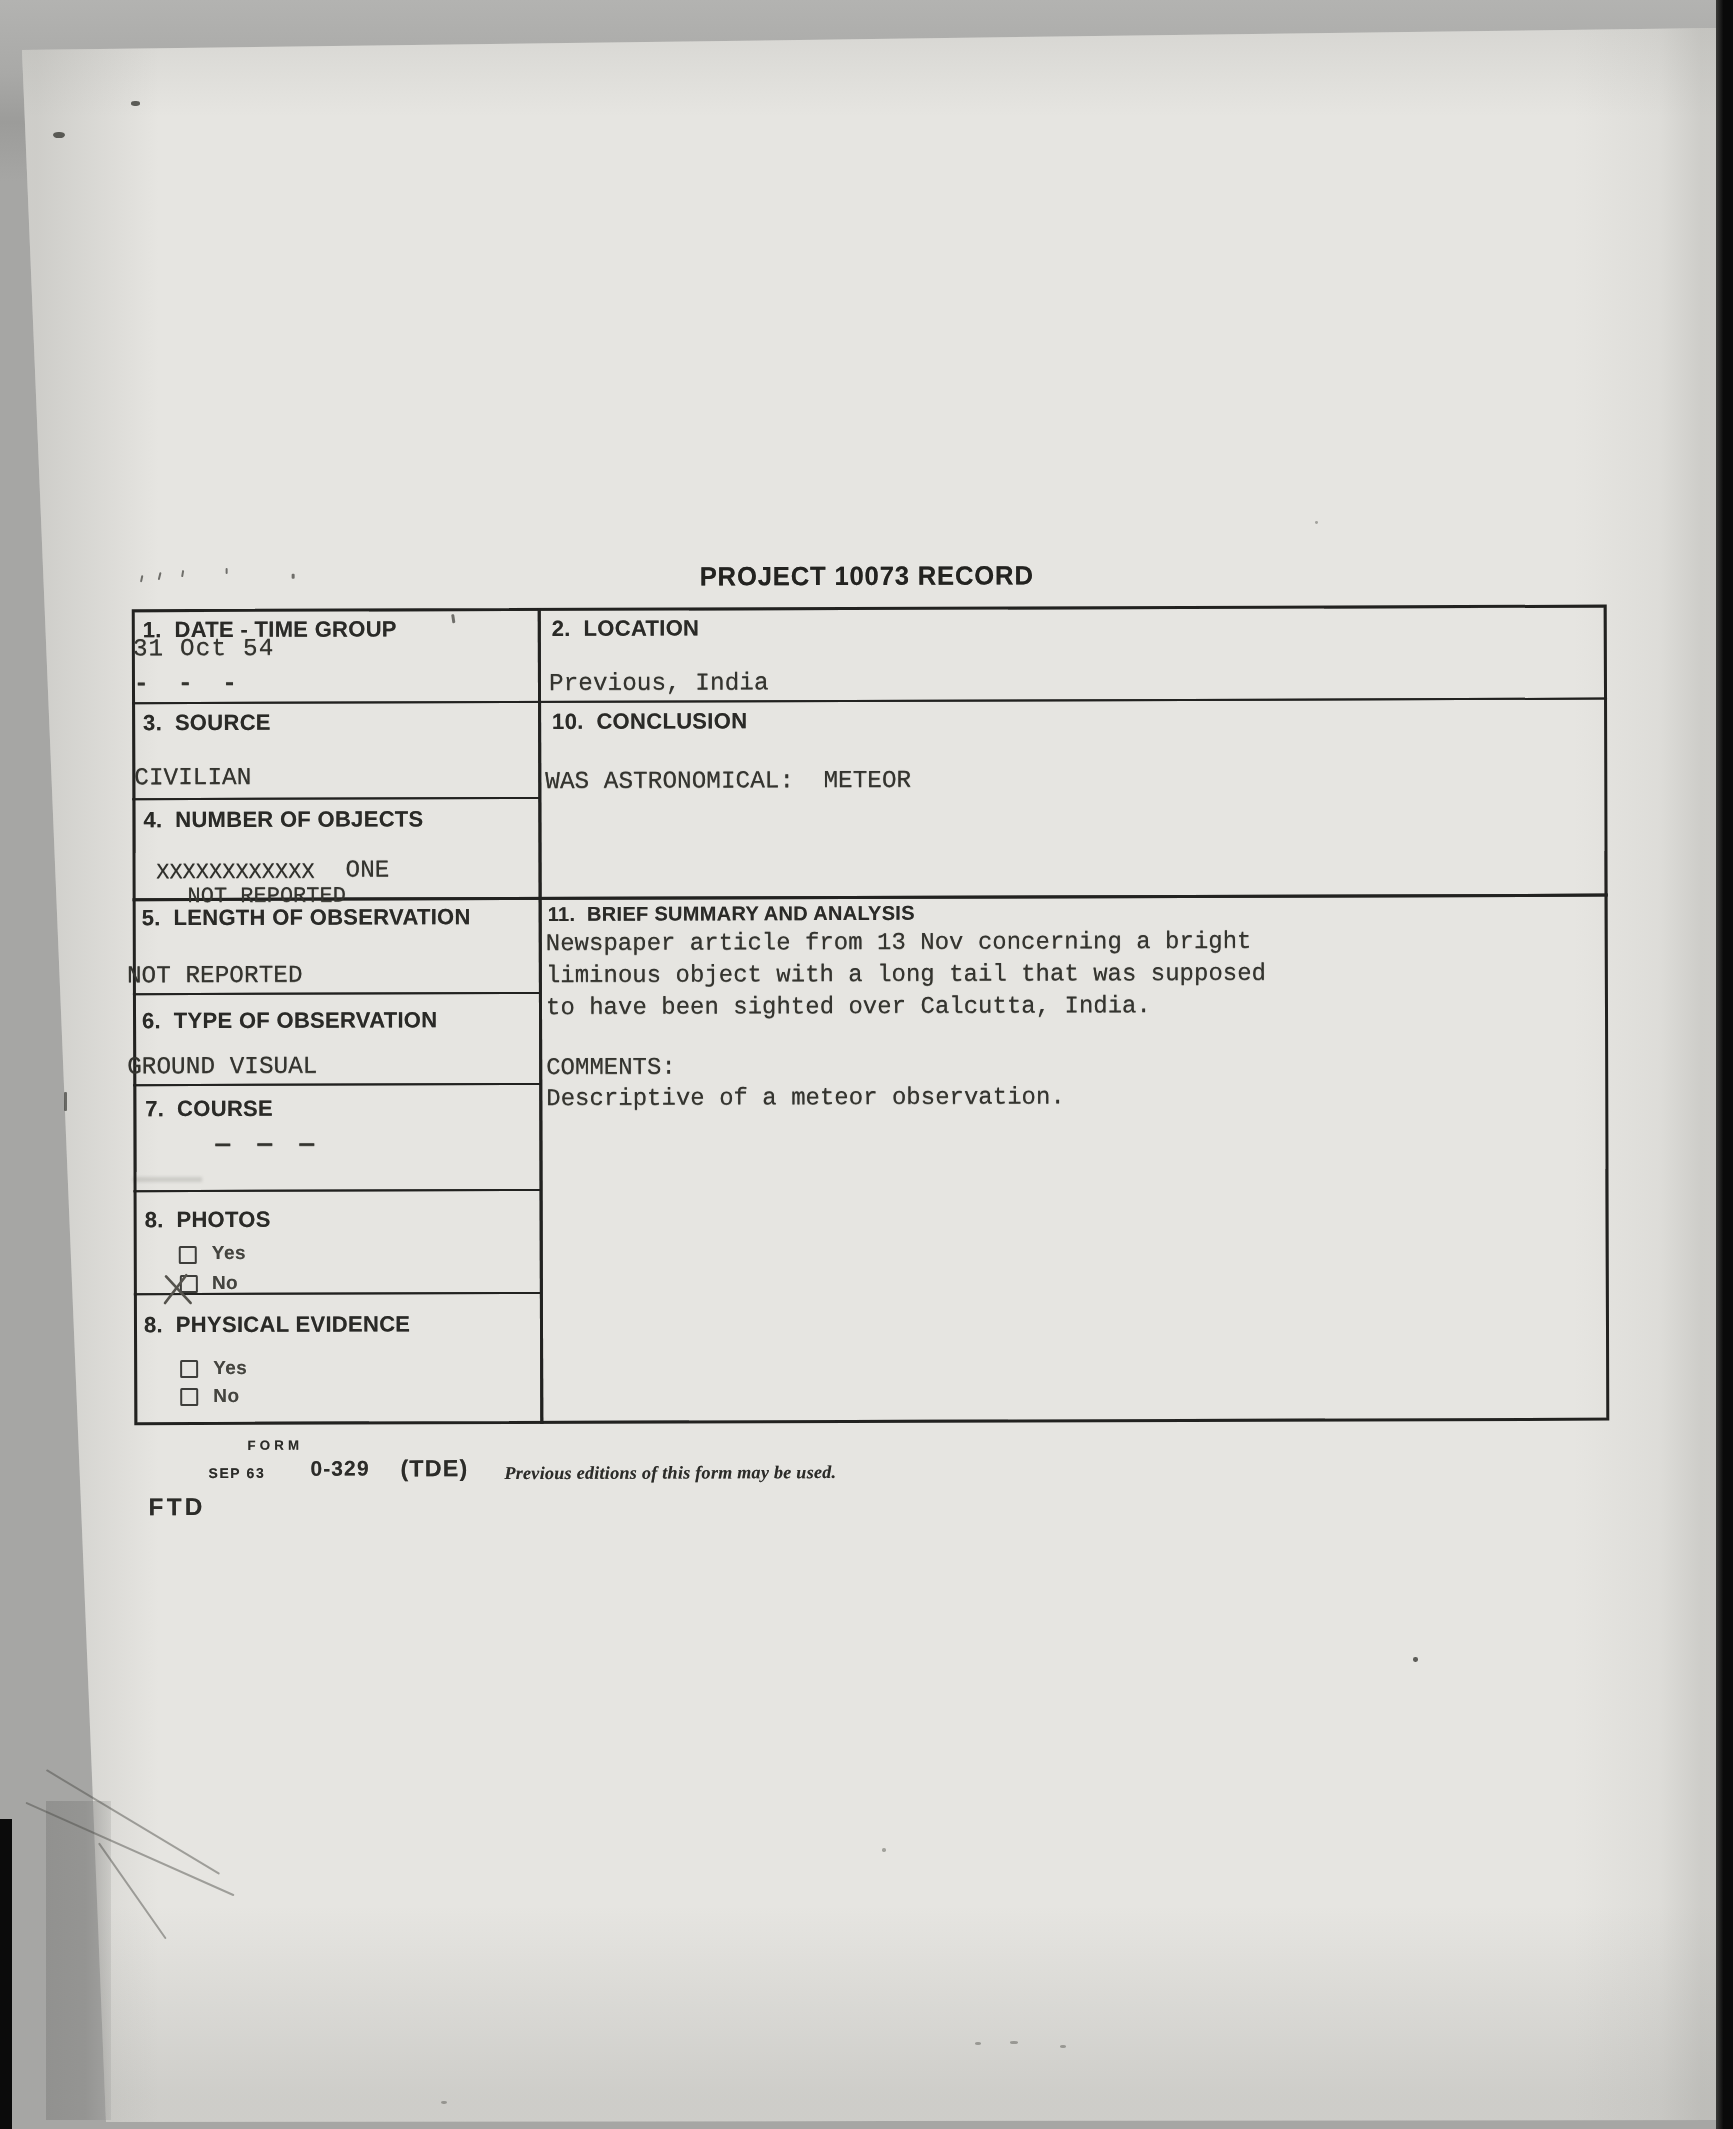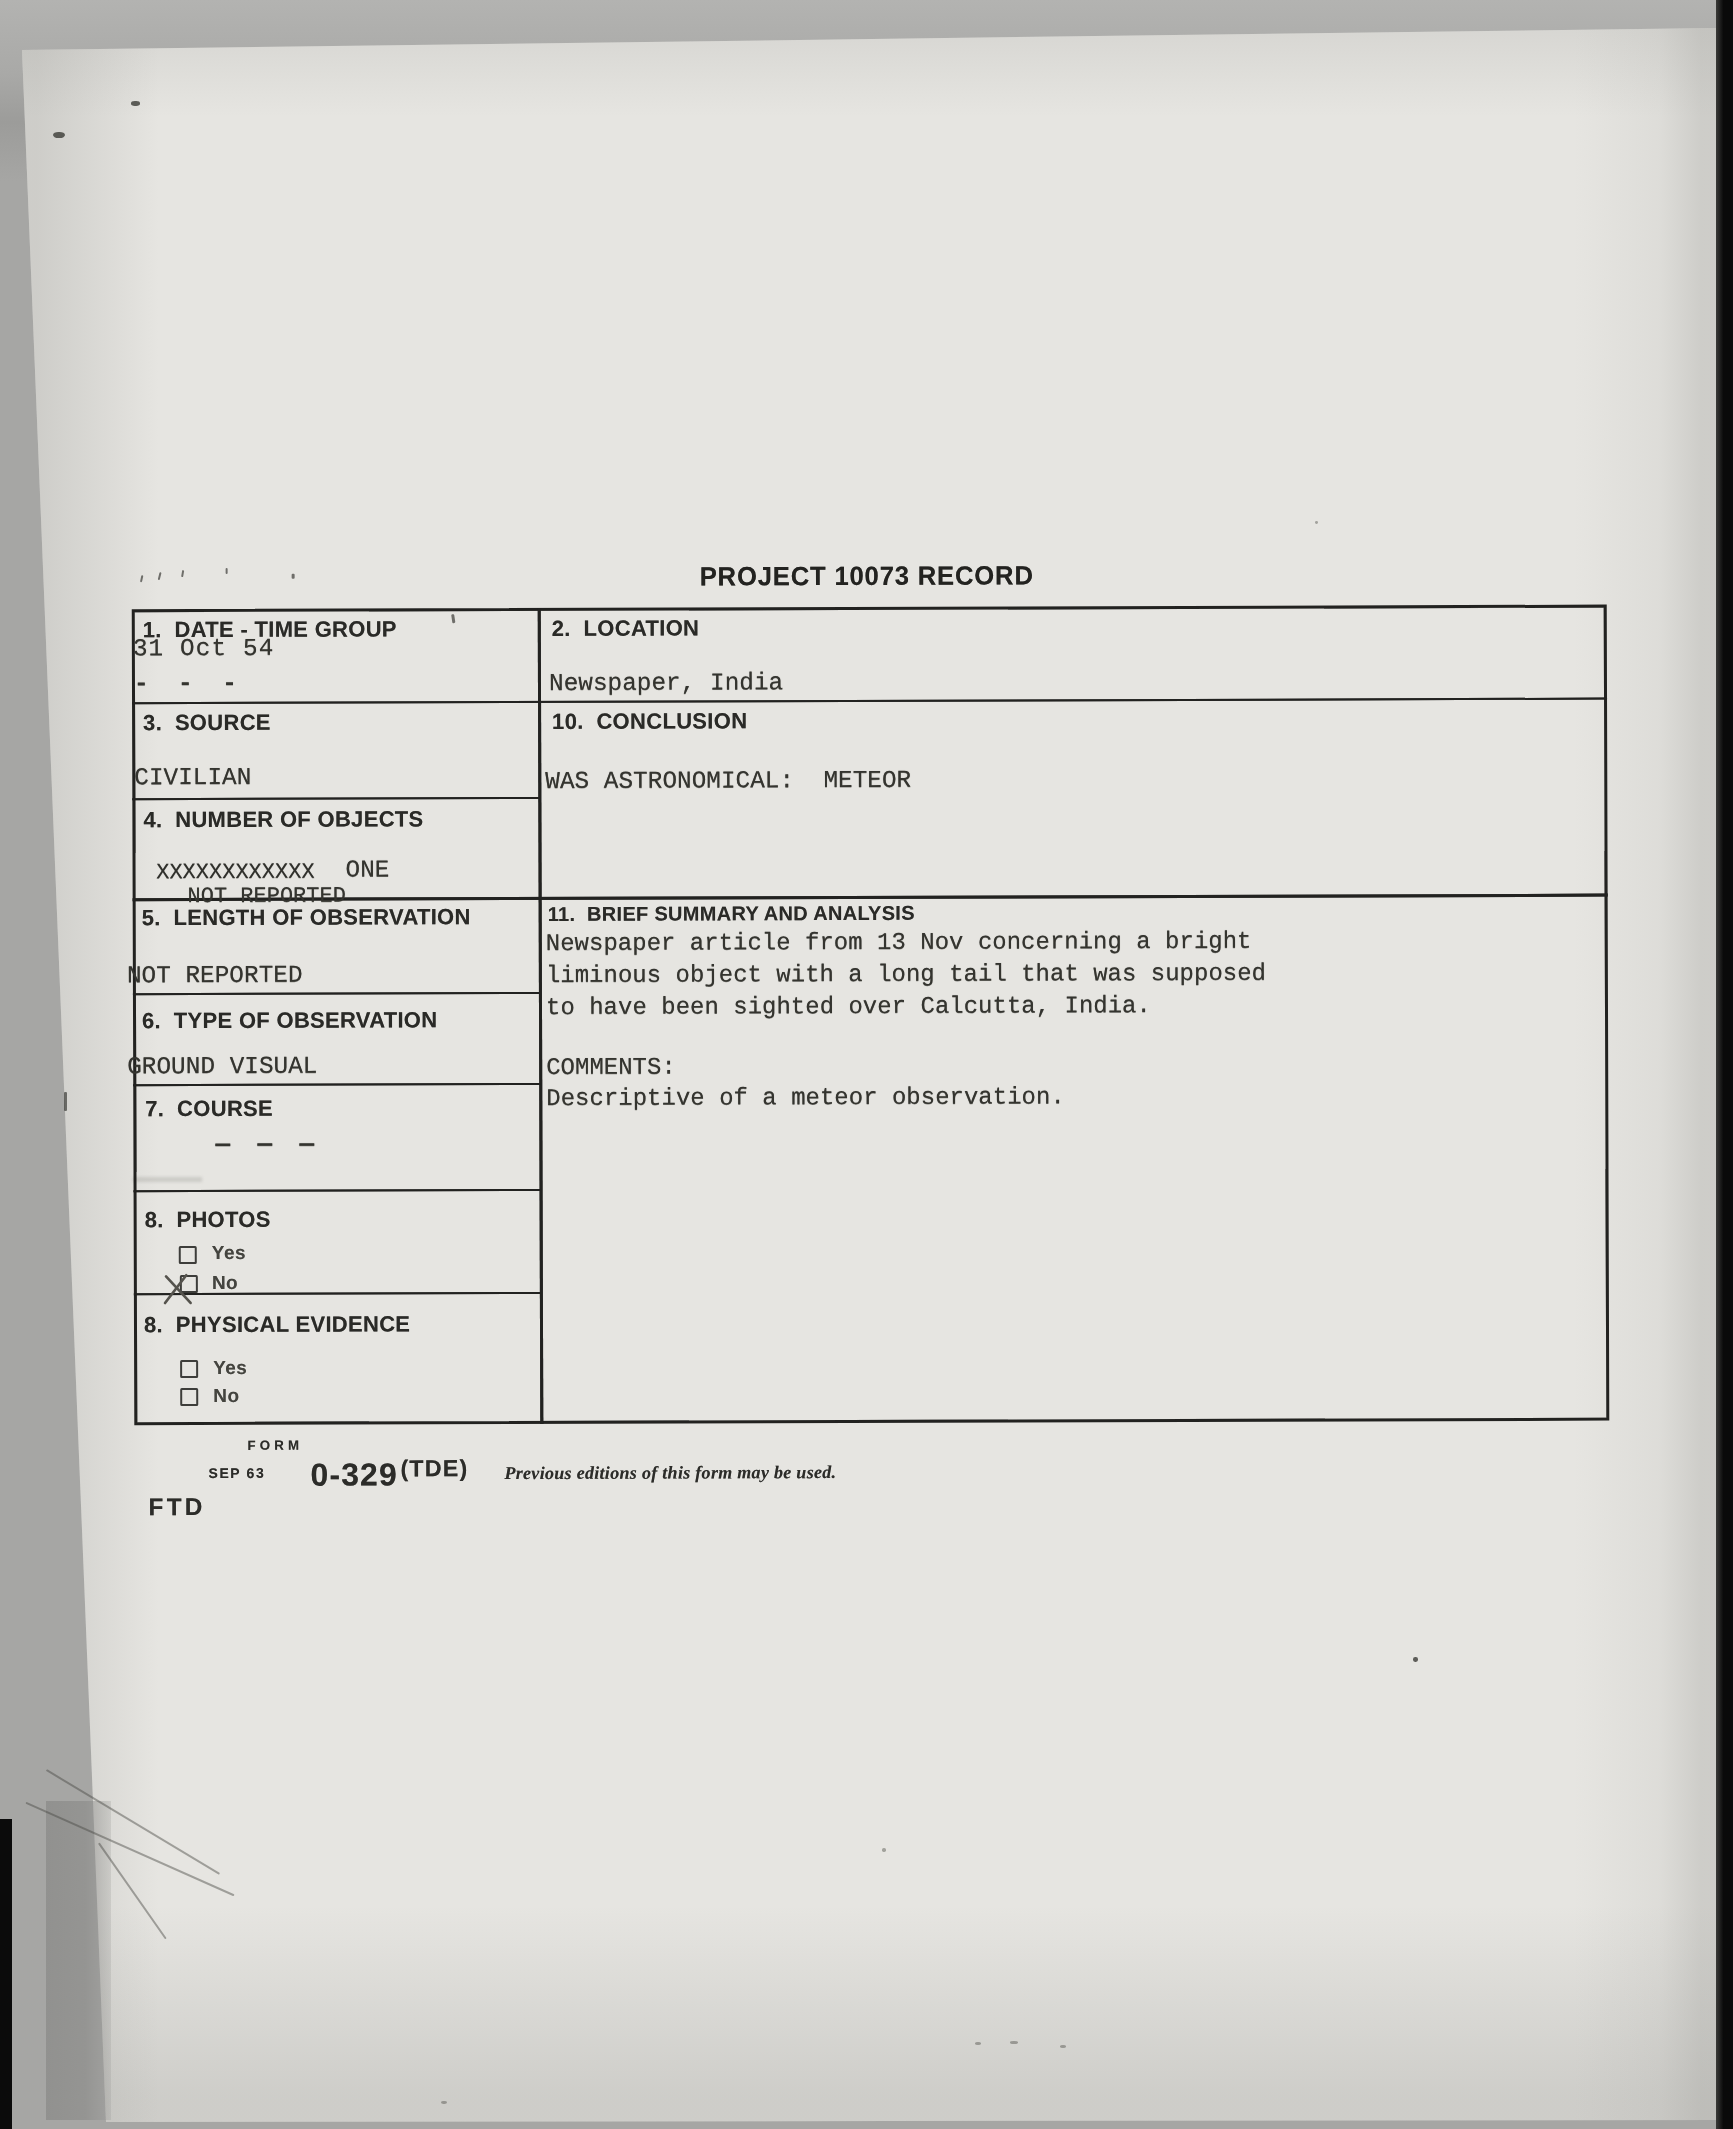--- a/index.html
+++ b/index.html
@@ -49,21 +49,21 @@
 
   .cbx{position:absolute;width:14px;height:14px;border:2.1px solid #3d3d3a;border-radius:1.6px;box-sizing:content-box;}
   .cbl{position:absolute;font-weight:700;font-size:19px;color:#44443f;letter-spacing:0.5px;text-shadow:0 0 0.5px rgba(60,60,56,.4);}
   .xmark{position:absolute;overflow:visible;}
   .xmark line{stroke:#55534d;stroke-width:5;stroke-linecap:round;}
 
   .foot{position:absolute;color:#2c2c29;text-shadow:0 0 0.5px rgba(44,44,41,.5);}
   .f-form{font-weight:700;font-size:13.3px;letter-spacing:4.2px;margin-left:14px;}
   .f-ftd{font-weight:700;font-size:24.4px;letter-spacing:3.2px;}
   .f-sep{font-weight:700;font-size:14px;letter-spacing:1.6px;}
-  .f-num{font-weight:700;font-size:32px;letter-spacing:1.1px;}
+  .f-num{font-weight:700;font-size:21px;letter-spacing:1.1px;}
   .f-tde{font-weight:700;font-size:23.4px;letter-spacing:1.1px;}
   .f-note{font-family:"Liberation Serif",serif;font-weight:700;font-size:18px;letter-spacing:0.3px;font-style:italic;}
 
   .tick{position:absolute;background:rgba(60,60,55,.7);border-radius:1.1px;}
 </style>
 </head>
 <body>
 
 <div class="bed"></div>
 <div class="paper"></div>
@@ -110,21 +110,21 @@
   <div class="ln" style="left:133px;top:1188px;width:407px;height:2.1px;"></div>
   <div class="ln" style="left:133px;top:1291px;width:407px;height:2.1px;"></div>
 
   
   <div class="lbl" style="left:144px;top:615px;">1.  DATE - TIME GROUP</div>
   <div class="typed" style="left:134px;top:633px;letter-spacing:1.1px;">31 Oct 54</div>
   <div class="typed" style="left:135px;top:668px;letter-spacing:7.4px;font-weight:700;">- - -</div>
 
   
   <div class="lbl" style="left:553px;top:615px;">2.  LOCATION</div>
-  <div class="typed" style="left:550px;top:669px;">Newspaper, India</div>
+  <div class="typed" style="left:550px;top:669px;">Previous, India</div>
 
   
   <div class="lbl" style="left:144px;top:708px;">3.  SOURCE</div>
   <div class="typed" style="left:135px;top:762px;">CIVILIAN</div>
 
   
   <div class="lbl" style="left:553px;top:708px;">10.  CONCLUSION</div>
   <div class="typed" style="left:546px;top:767px;">WAS ASTRONOMICAL:  METEOR</div>
 
   

